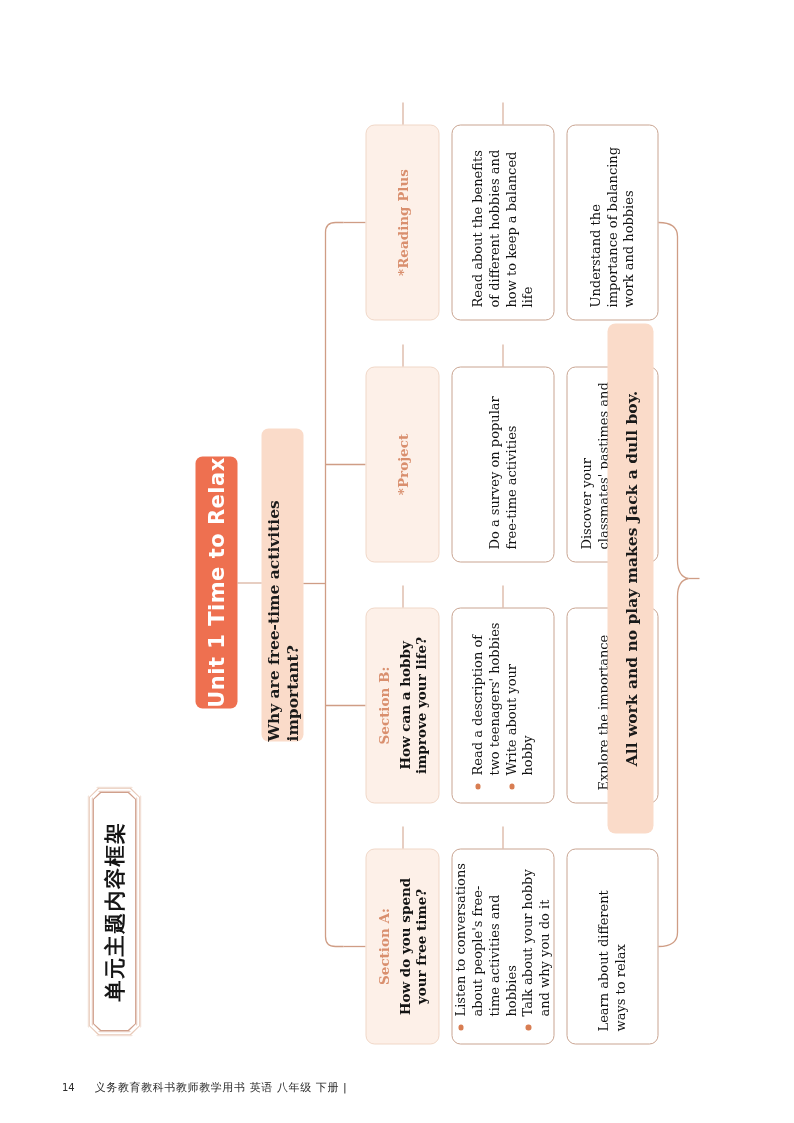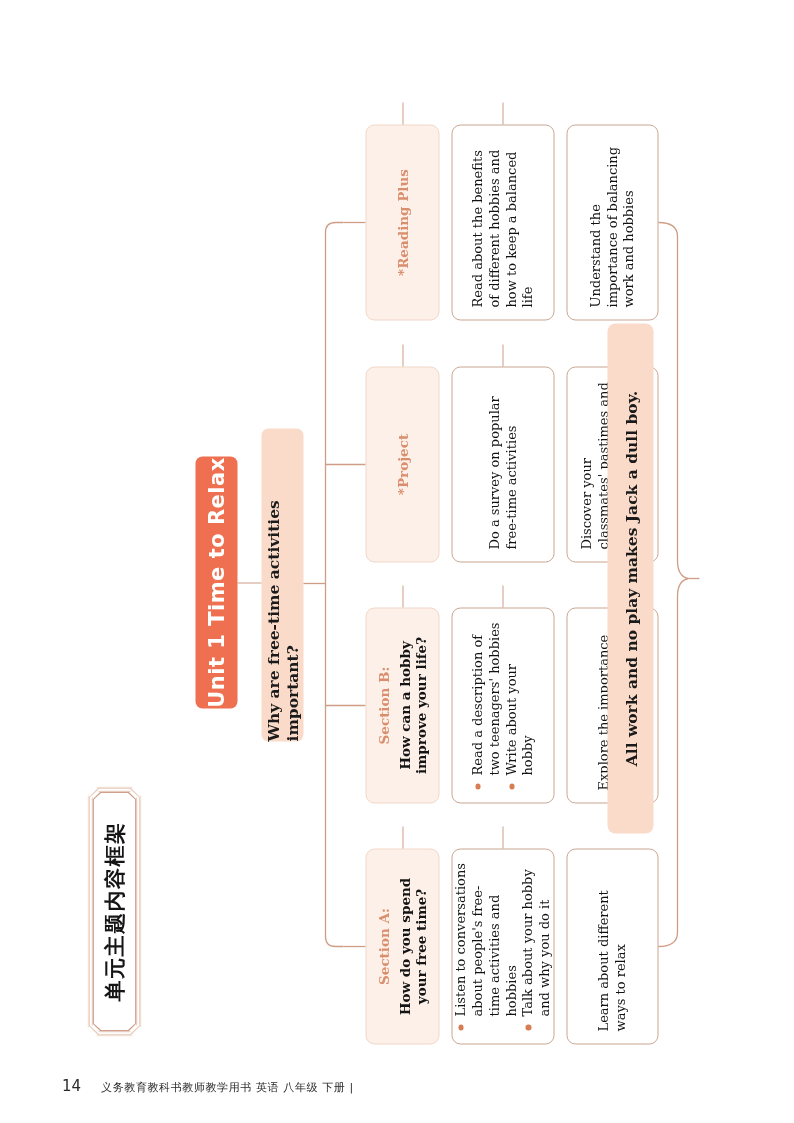--- a/index.html
+++ b/index.html
@@ -252,21 +252,21 @@
     position: absolute;
     left: 62px;
     bottom: 28px;
     display: flex;
     align-items: baseline;
     gap: 20px;
     font-family: "DejaVu Sans", "Liberation Sans", sans-serif;
     font-size: 11px;
     color: #2a2a2a;
   }
-  .footer .pagenum { font-size: 15px; }
+  .footer .pagenum { font-size: 10px; }
   .footer .imprint { letter-spacing: 0.6px; text-align: right; }
 </style>
 </head>
 <body>
 
 <div id="page">
 
   <div id="rot-wrap">
     <div id="canvas">
 

